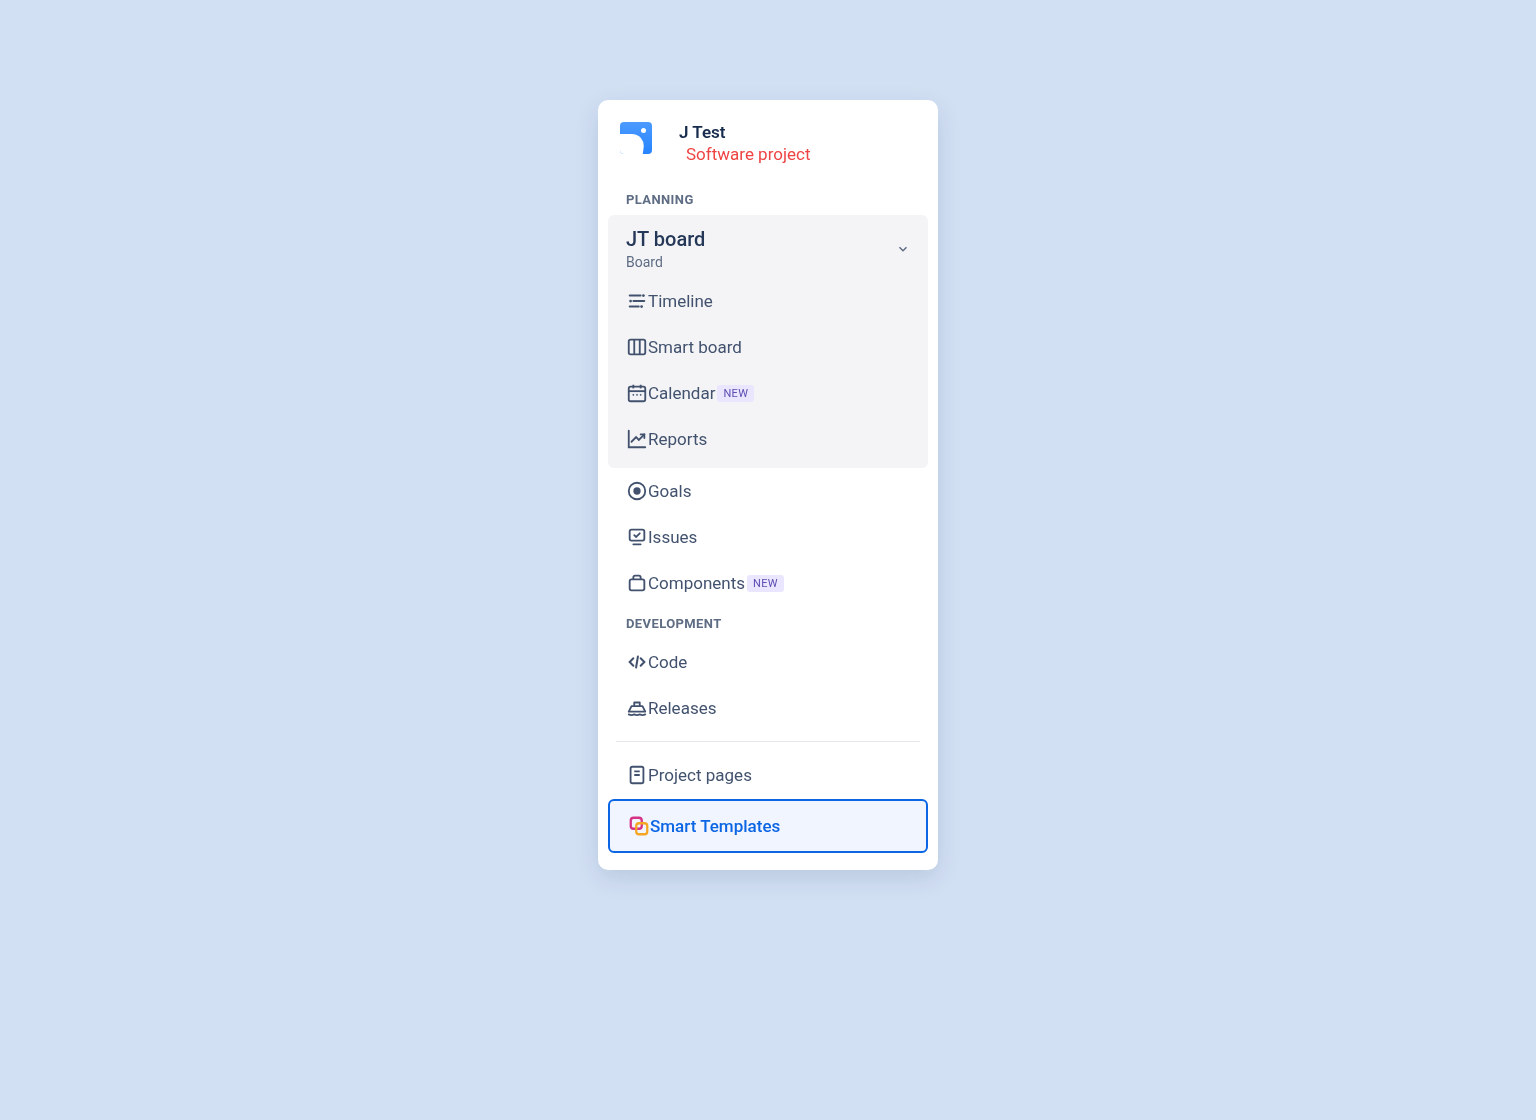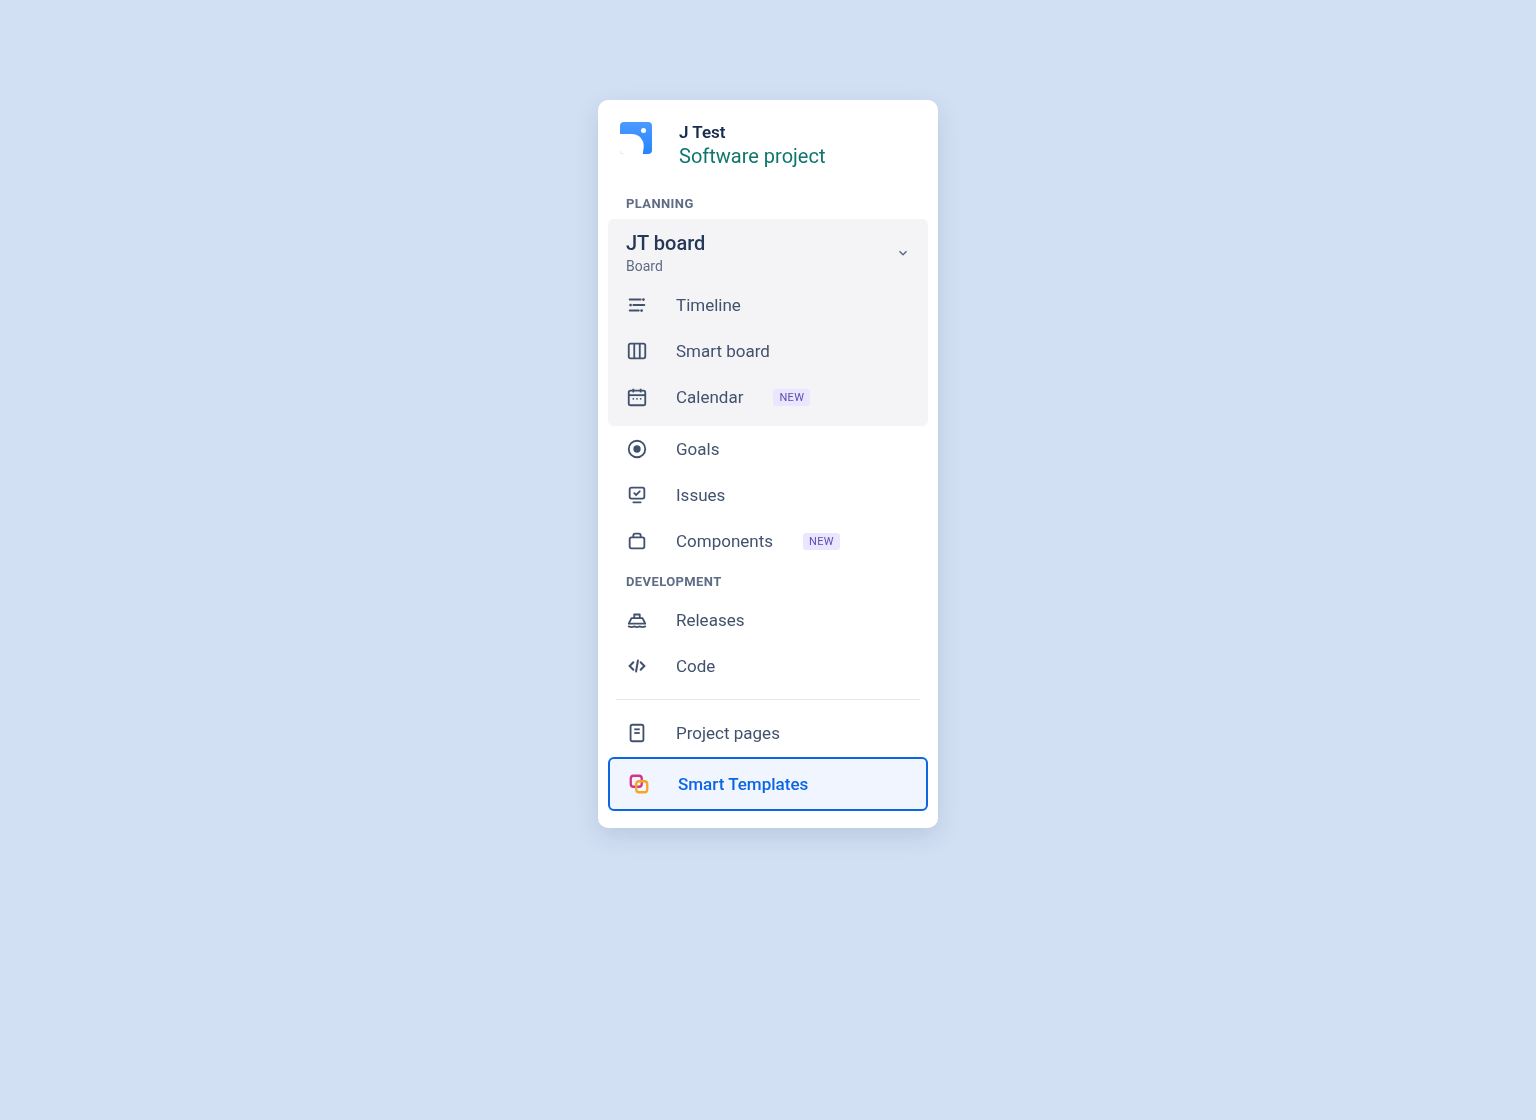--- a/index.html
+++ b/index.html
@@ -57,23 +57,24 @@
     background: #ffffff;
     border-radius: 50%;
   }
   .project-title {
     font-size: 17px;
     font-weight: 600;
     color: #172b4d;
     line-height: 1.2;
   }
   .project-subtitle {
-    font-size: 20px;
-    color: #0f766e;
+    font-size: 17px;
+    color: #ef4444;
     margin-top: 2px;
+    margin-left: 7px;
   }
   .section-label {
     font-size: 13px;
     font-weight: 700;
     letter-spacing: 0.4px;
     color: #5e6c84;
     padding: 10px 28px 8px 28px;
     text-transform: uppercase;
   }
   .board-group {
@@ -100,21 +101,21 @@
     font-size: 14px;
     color: #5e6c84;
     margin-top: 3px;
   }
   .chevron {
     color: #5e6c84;
   }
   .nav-item {
     display: flex;
     align-items: center;
-    gap: 28px;
+    gap: 0;
     padding: 12px 18px;
     cursor: pointer;
     color: #42526e;
   }
   .board-group .nav-item {
     padding: 12px 18px;
   }
   .flat-list .nav-item {
     padding: 12px 28px;
   }
@@ -220,20 +221,30 @@
             <line x1="16" y1="3" x2="16" y2="7"></line>
           <circle cx="8" cy="14" r="1" fill="#42526e" stroke="none"></circle>
           <circle cx="12" cy="14" r="1" fill="#42526e" stroke="none"></circle>
           <circle cx="16" cy="14" r="1" fill="#42526e" stroke="none"></circle>
         </svg>
       </span>
       <span class="label">Calendar</span>
       <span class="badge-new">NEW</span>
     </div>
 
+    <div class="nav-item">
+      <span class="icon">
+        <svg width="22" height="22" viewBox="0 0 24 24" fill="none" stroke="#42526e" stroke-width="2" stroke-linecap="round">
+          <polyline points="3 3 3 21 21 21"></polyline>
+          <polyline points="6 15 11 10 14 13 20 7"></polyline>
+          <polyline points="16 7 20 7 20 11"></polyline>
+        </svg>
+      </span>
+      <span class="label">Reports</span>
+    </div>
   </div>
 
   <div class="flat-list">
     <div class="nav-item">
       <span class="icon">
         <svg width="22" height="22" viewBox="0 0 24 24" fill="none" stroke="#42526e" stroke-width="2">
           <circle cx="12" cy="12" r="9"></circle>
             <circle cx="12" cy="12" r="3" fill="#42526e"></circle>
         </svg>
       </span>
@@ -259,40 +270,40 @@
         </svg>
       </span>
       <span class="label">Components</span>
       <span class="badge-new">NEW</span>
     </div>
   </div>
 
   <div class="section-label">DEVELOPMENT</div>
 
   <div class="flat-list">
+    <div class="nav-item">
+      <span class="icon">
+        <svg width="22" height="22" viewBox="0 0 24 24" fill="none" stroke="#42526e" stroke-width="2.2" stroke-linecap="round">
+          <polyline points="8 8 4 12 8 16"></polyline>
+            <polyline points="16 8 20 12 16 16"></polyline>
+          <line x1="13" y1="6" x2="11" y2="18"></line>
+        </svg>
+      </span>
+      <span class="label">Code</span>
+    </div>
+
     <div class="nav-item">
       <span class="icon">
         <svg width="22" height="22" viewBox="0 0 24 24" fill="none" stroke="#42526e" stroke-width="2" stroke-linecap="round" stroke-linejoin="round">
           <path d="M3 16 L6 10 L18 10 L21 16 Z"></path>
           <path d="M9 10 V6 h6 V10"></path>
           <path d="M3 19 c2 1 4 1 6 0 c2 1 4 1 6 0 c2 1 4 1 6 0"></path>
         </svg>
       </span>
       <span class="label">Releases</span>
-    </div>
-
-    <div class="nav-item">
-      <span class="icon">
-        <svg width="22" height="22" viewBox="0 0 24 24" fill="none" stroke="#42526e" stroke-width="2.2" stroke-linecap="round">
-          <polyline points="8 8 4 12 8 16"></polyline>
-            <polyline points="16 8 20 12 16 16"></polyline>
-          <line x1="13" y1="6" x2="11" y2="18"></line>
-        </svg>
-      </span>
-      <span class="label">Code</span>
     </div>
   </div>
 
   <div class="divider"></div>
 
   <div class="flat-list">
     <div class="nav-item">
       <span class="icon">
         <svg width="22" height="22" viewBox="0 0 24 24" fill="none" stroke="#42526e" stroke-width="2">
           <rect x="5" y="3" width="14" height="18" rx="2"></rect>

